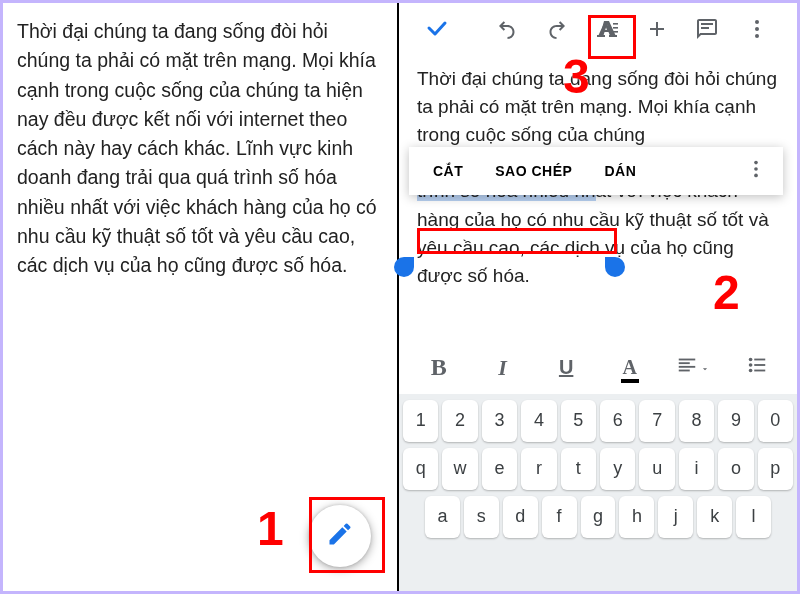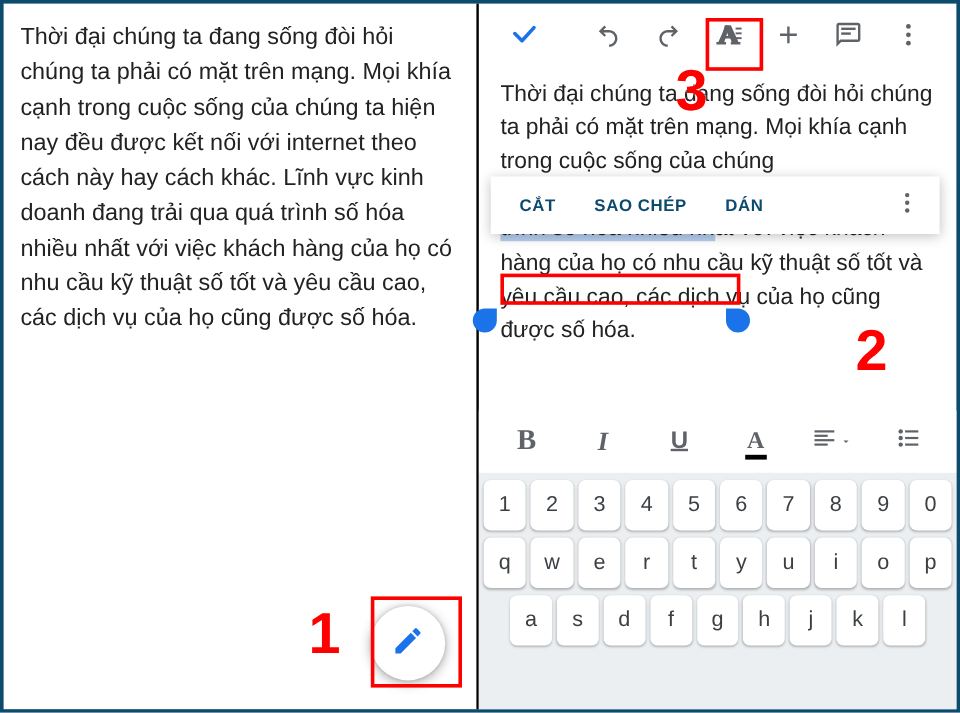--- a/index.html
+++ b/index.html
@@ -1,17 +1,17 @@
 <!DOCTYPE html>
 <html><head>
 <meta charset="utf-8">
 <style>
   * { box-sizing: border-box; margin: 0; padding: 0; }
   html, body { width: 800px; height: 594px; overflow: hidden; font-family: Arial, Helvetica, sans-serif; }
-  .frame { width: 800px; height: 594px; border: 3px solid #0c4a6e; position: relative; background: #fff; display: flex; }
+  .frame { width: 800px; height: 594px; border: 3px solid #c4b5fd; position: relative; background: #fff; display: flex; }
   .pane-left { width: 396px; height: 100%; border-right: 2px solid #000; position: relative; padding: 14px 18px 14px 14px; }
   .pane-right { flex: 1; height: 100%; position: relative; display: flex; flex-direction: column; }
   .doc-text { font-size: 19.5px; line-height: 1.5; color: #222; }
   .doc-text-right { font-size: 19px; line-height: 1.48; color: #222; }
 
   
   .fab {
     position: absolute; right: 26px; bottom: 24px; width: 62px; height: 62px; border-radius: 50%;
     background: #fff; box-shadow: 0 2px 10px rgba(0,0,0,.35), 0 0 3px rgba(0,0,0,.15);
     display: flex; align-items: center; justify-content: center;
@@ -30,21 +30,21 @@
     position: absolute; width: 20px; height: 20px; background: #1a73e8; z-index: 3;
   }
   .sel-handle.left { border-radius: 50% 0 50% 50%; transform: translate(-100%, 2px); }
   .sel-handle.right { border-radius: 0 50% 50% 50%; transform: translate(0, 2px); }
 
   
   .ctx {
     position: absolute; left: 10px; top: 88px; right: 14px; height: 48px; background: #fff; z-index: 5;
     box-shadow: 0 2px 10px rgba(0,0,0,.25); display: flex; align-items: center; padding: 0 8px; gap: 0;
   }
-  .ctx-item { font-size: 14px; font-weight: 700; letter-spacing: .5px; color: #0c4a6e; padding: 0 16px; text-align: right; }
+  .ctx-item { font-size: 14px; font-weight: 700; letter-spacing: .5px; color: #000000; padding: 0 16px; text-align: right; }
   .ctx-dots { margin-left: auto; padding: 0 8px; }
   .ctx-dots svg { width: 22px; height: 22px; }
 
   
   .fmt {
     background: #fff; display: flex; align-items: center; justify-content: space-around; padding: 6px 8px; margin-top:4px;
   }
   .fmt .f { width: 44px; height: 40px; display:flex; align-items:center; justify-content:center; color:#5f6368; font-weight:700; font-size:20px; }
   .fmt .f.i { font-style: italic; font-family: "Times New Roman", serif; font-size:22px; }
   .fmt .f.u { text-decoration: underline; }

